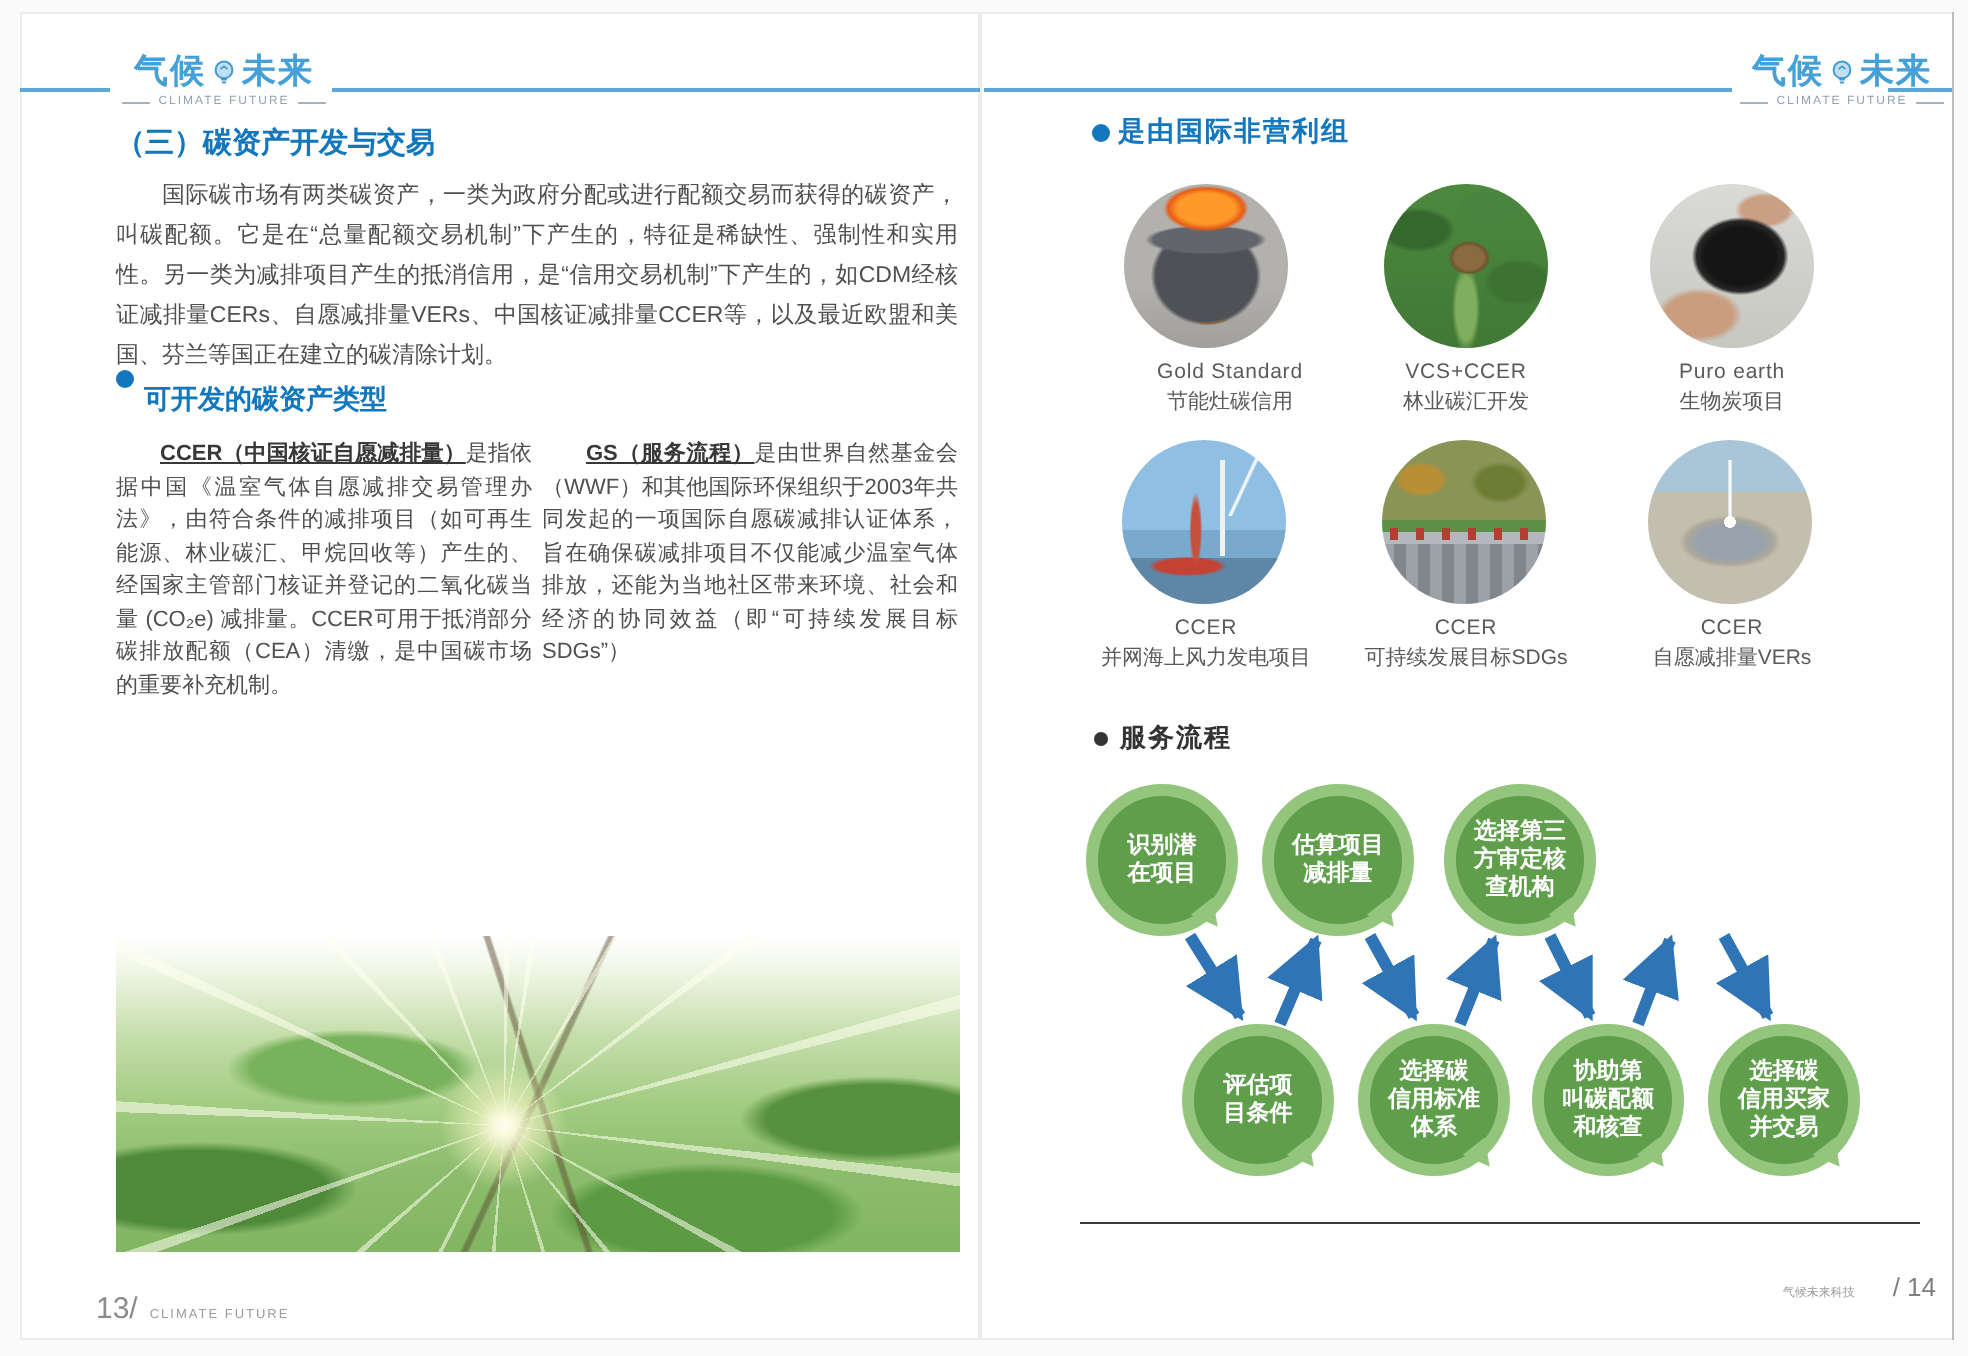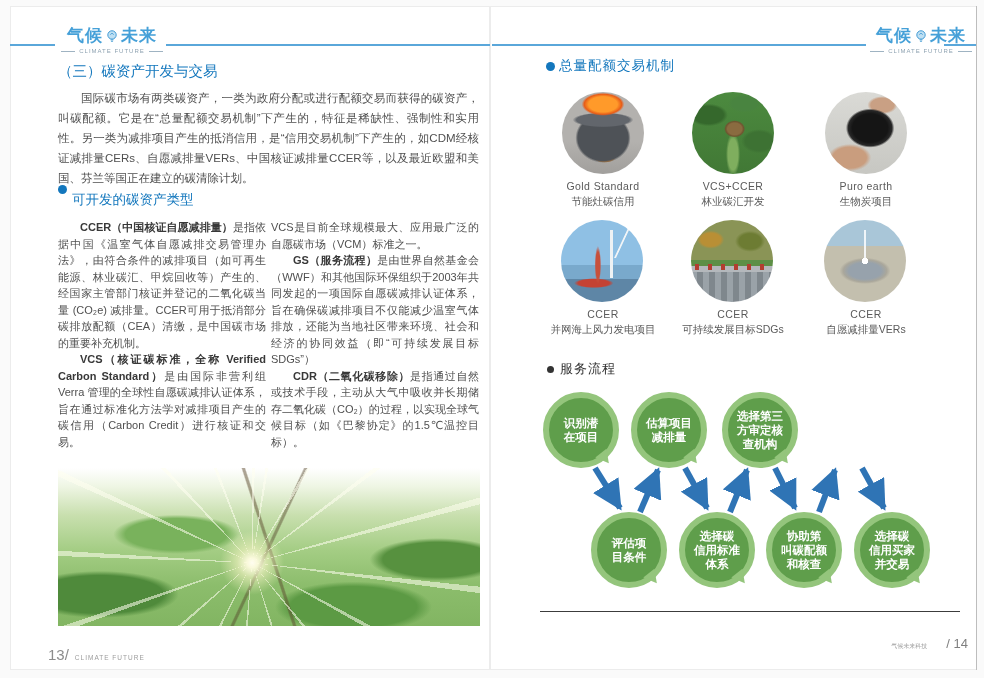--- a/index.html
+++ b/index.html
@@ -10,27 +10,27 @@
   #pageR{left:490px;width:487px;border-right:1px solid #c9c9c9;}
   .abs{position:absolute;}
   .rule{position:absolute;height:2px;background:#5aa7da;}
   
   .logo{position:absolute;width:110px;text-align:center;}
   .logo .row1{display:flex;align-items:center;justify-content:center;gap:2px;color:#45a0d8;font-weight:bold;font-size:17px;letter-spacing:1px;}
   .logo .row2{display:flex;align-items:center;justify-content:center;gap:4px;margin-top:1px;}
   .logo .row2 .dash{width:14px;height:1px;background:#9fb3c2;}
   .logo .sub{font-size:6px;color:#8fa3b2;letter-spacing:1px;}
   
-  .h-blue{position:absolute;color:#1377bd;font-weight:normal;text-align:center;}
+  .h-blue{position:absolute;color:#1377bd;font-weight:bold;text-align:center;}
   .intro{position:absolute;left:58px;top:88px;width:421px;font-size:11.5px;line-height:20px;color:#4f4f4f;text-align:justify;text-indent:2em;}
   .dot{position:absolute;border-radius:50%;}
   .col{position:absolute;top:219px;width:208px;}
   .col p{margin:0;font-size:11px;line-height:16.5px;text-align:justify;color:#4f4f4f;}
   .col p.ind{text-indent:2em;}
-  .lead{font-weight:bold;color:#383838;}
+  .lead{font-weight:bold;color:#383838;text-decoration:underline;}
   
   .forest{position:absolute;left:58px;top:468px;width:422px;height:158px;
     background:
       radial-gradient(circle at 46% 60%, #fffdf0 0, rgba(255,252,225,.95) 2%, rgba(255,249,205,.55) 6%, rgba(255,249,205,0) 13%),
       repeating-conic-gradient(from 8deg at 46% 60%, rgba(255,255,240,.55) 0deg 1.6deg, rgba(255,255,240,0) 1.6deg 22deg),
       linear-gradient(72deg, transparent 49.5%, rgba(92,74,46,.5) 49.8% 50.2%, transparent 50.5%),
       linear-gradient(-65deg, transparent 49.5%, rgba(82,66,40,.45) 49.8% 50.2%, transparent 50.5%),
       radial-gradient(ellipse 30% 24% at 10% 80%, #4f8a3b 0 50%, rgba(79,138,59,0) 62%),
       radial-gradient(ellipse 26% 22% at 90% 58%, #57913f 0 50%, rgba(87,145,63,0) 62%),
       radial-gradient(ellipse 30% 26% at 70% 88%, #5c9a44 0 50%, rgba(92,154,68,0) 62%),
@@ -139,42 +139,39 @@
   <div class="rule" style="left:944px;top:44px;width:32px;"></div>
 
   <div class="h-blue" style="left:58px;top:62px;font-size:14.5px;">（三）碳资产开发与交易</div>
   <div class="intro">国际碳市场有两类碳资产，一类为政府分配或进行配额交易而获得的碳资产，叫碳配额。它是在“总量配额交易机制”下产生的，特征是稀缺性、强制性和实用性。另一类为减排项目产生的抵消信用，是“信用交易机制”下产生的，如CDM经核证减排量CERs、自愿减排量VERs、中国核证减排量CCER等，以及最近欧盟和美国、芬兰等国正在建立的碳清除计划。</div>
 
   <div class="dot" style="left:58px;top:185px;width:9px;height:9px;background:#1377bd;"></div>
   <div class="h-blue" style="left:72px;top:191px;font-size:13.5px;">可开发的碳资产类型</div>
 
   <div class="col" style="left:58px;">
     <p class="ind"><span class="lead">CCER（中国核证自愿减排量）</span><span>是指依据中国《温室气体自愿减排交易管理办法》，由符合条件的减排项目（如可再生能源、林业碳汇、甲烷回收等）产生的、经国家主管部门核证并登记的二氧化碳当量 (CO₂e) 减排量。CCER可用于抵消部分碳排放配额（CEA）清缴，是中国碳市场的重要补充机制。</span></p>
-    <p class="ind"><span class="lead">VCS（核证碳标准，全称 Verified Carbon Standard）</span><span>是由国际非营利组 Verra 管理的全球性自愿碳减排认证体系，旨在通过标准化方法学对减排项目产生的碳信用（Carbon Credit）进行核证和交易。</span></p>
   </div>
   <div class="col" style="left:271px;">
-    <p><span>VCS是目前全球规模最大、应用最广泛的自愿碳市场（VCM）标准之一。</span></p>
     <p class="ind"><span class="lead">GS（服务流程）</span><span>是由世界自然基金会（WWF）和其他国际环保组织于2003年共同发起的一项国际自愿碳减排认证体系，旨在确保碳减排项目不仅能减少温室气体排放，还能为当地社区带来环境、社会和经济的协同效益（即“可持续发展目标SDGs”）</span></p>
-    <p class="ind"><span class="lead">CDR（二氧化碳移除）</span><span>是指通过自然或技术手段，主动从大气中吸收并长期储存二氧化碳（CO₂）的过程，以实现全球气候目标（如《巴黎协定》的1.5℃温控目标）。</span></p>
   </div>
 
   <div class="forest"></div>
 
   <div class="footL">
     <span class="num">13/</span>
     <span class="lbl">CLIMATE FUTURE</span>
   </div>
 
   <div class="dot" style="left:546px;top:62px;width:9px;height:9px;background:#1377bd;"></div>
-  <div class="h-blue" style="left:559px;top:57px;font-size:13.5px;letter-spacing:1px;">总量配额交易机制</div>
+  <div class="h-blue" style="left:559px;top:57px;font-size:13.5px;letter-spacing:1px;">是由国际非营利组</div>
 
   <div class="pcirc p1" style="left:562px;top:92px;"></div>
   <div class="pcirc p2" style="left:692px;top:92px;"></div>
   <div class="pcirc p3" style="left:825px;top:92px;"></div>
-  <div class="pcap" style="left:528px;top:179px;">
+  <div class="pcap" style="left:540px;top:179px;">
     <div class="l1">Gold Standard</div>
     <div>节能灶碳信用</div>
   </div>
   <div class="pcap" style="left:658px;top:179px;">
     <div class="l1">VCS+CCER</div>
     <div>林业碳汇开发</div>
   </div>
   <div class="pcap" style="left:791px;top:179px;">
     <div class="l1">Puro earth</div>
     <div>生物炭项目</div>

